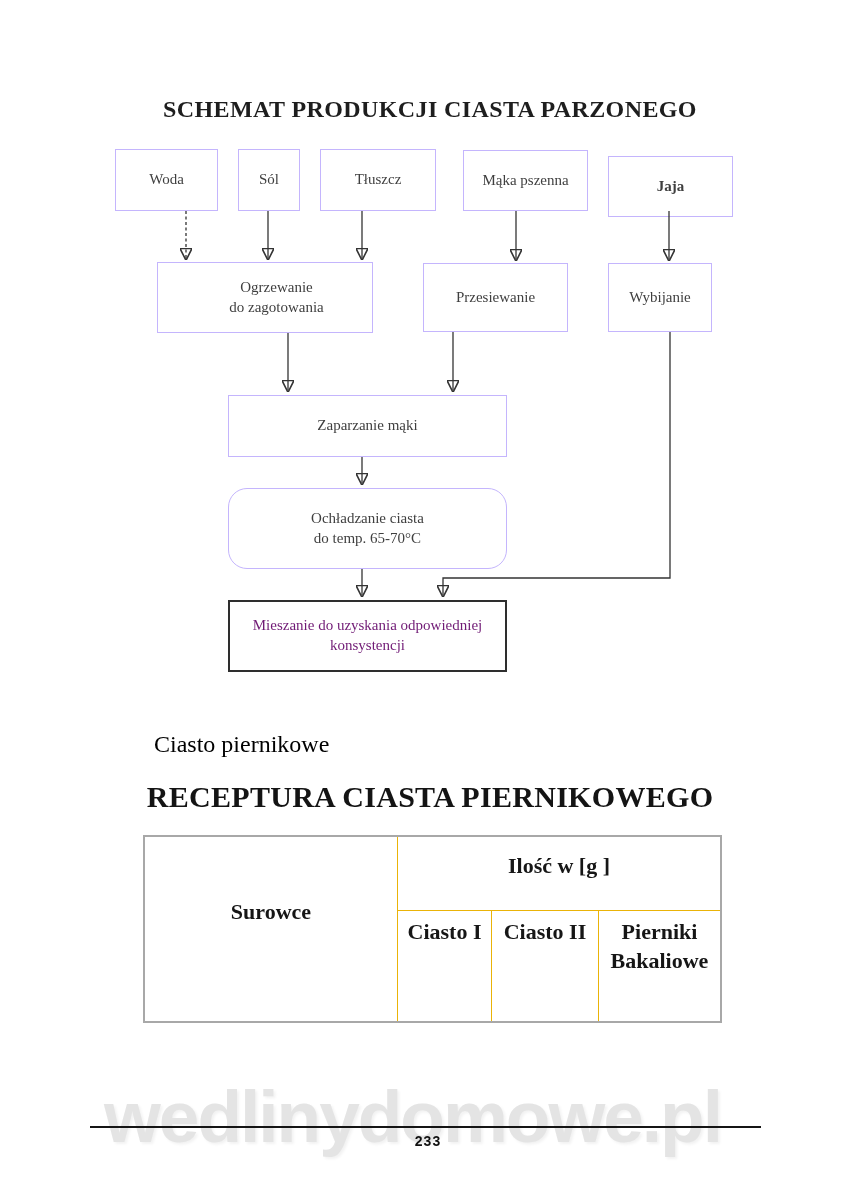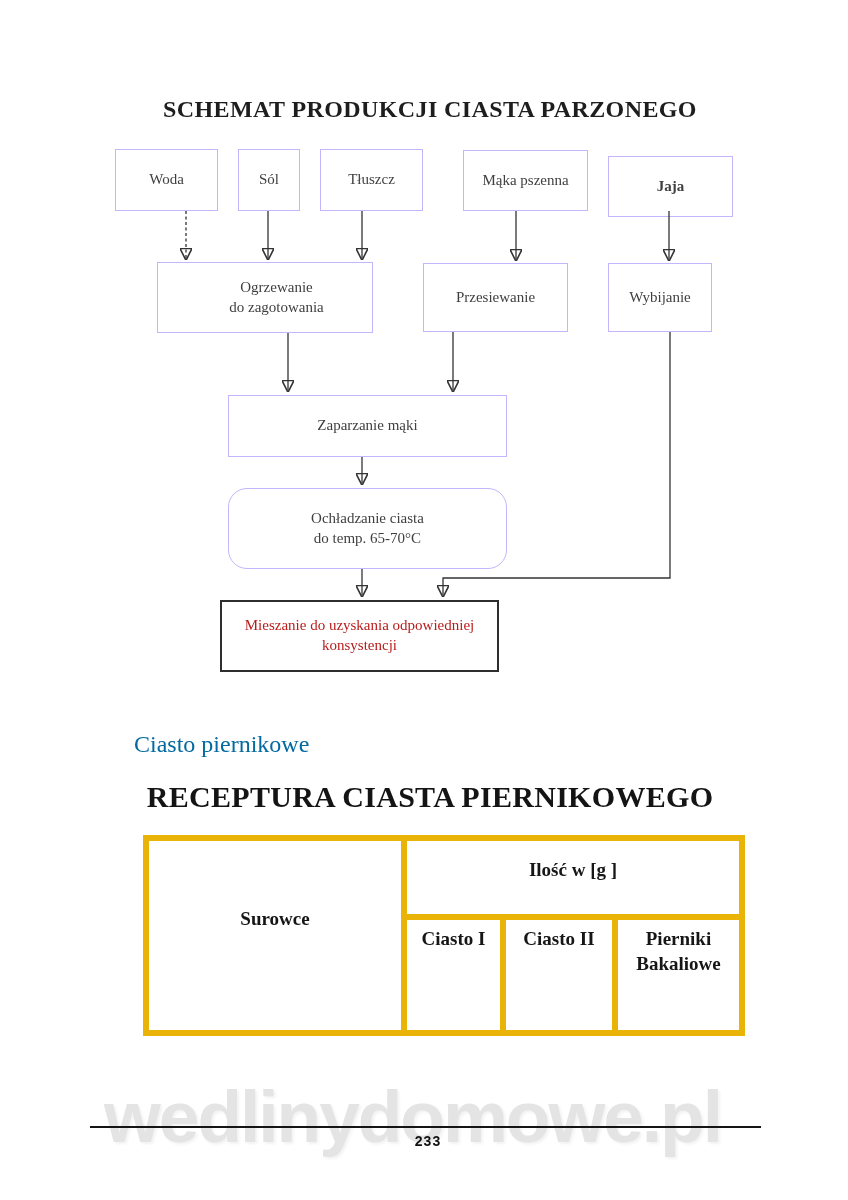--- a/index.html
+++ b/index.html
@@ -9,63 +9,63 @@
     font-family:"Liberation Serif", serif; color:#1c1c1c;
   }
 
   
   .flow-title {
     position:absolute; left:0; top:96px; width:860px;
     text-align:center; font-weight:bold; font-size:24px;
     letter-spacing:0.4px; color:#1e1e1e;
   }
   .section-heading {
-    position:absolute; left:134px; top:731px;
-    font-size:24px; color:#0369a1;
+    position:absolute; left:154px; top:731px;
+    font-size:24px; color:#000000;
   }
   .recipe-title {
     position:absolute; left:0; top:780px; width:860px;
     text-align:center; font-weight:bold; font-size:30px; color:#141414;
     letter-spacing:0.3px;
   }
 
   
   .fnode {
     position:absolute; box-sizing:border-box;
     border:1px solid #c4b5fd; background:#fff;
     display:flex; align-items:center; justify-content:center;
     text-align:center; font-size:15px; line-height:1.32; color:#3f3f3f;
     white-space:pre-line;
   }
   .n-woda        { left:115px; top:149px; width:103px; height:62px; }
   .n-sol         { left:238px; top:149px; width:62px;  height:62px; }
-  .n-tluszcz     { left:320px; top:149px; width:103px; height:62px; }
+  .n-tluszcz     { left:320px; top:149px; width:116px; height:62px; }
   .n-maka        { left:463px; top:150px; width:125px; height:61px; }
   .n-jaja        { left:608px; top:156px; width:125px; height:61px;font-weight:bold; }
   .n-ogrzewanie  { left:157px; top:262px; width:216px; height:71px;padding-left:23px; }
   .n-przesiewanie{ left:423px; top:263px; width:145px; height:69px; }
   .n-wybijanie   { left:608px; top:263px; width:104px; height:69px; }
   .n-zaparzanie  { left:228px; top:395px; width:279px; height:62px; }
   .n-ochladzanie { left:228px; top:488px; width:279px; height:81px;border-radius:19px; }
-  .n-mieszanie   { left:220px; top:600px; width:279px; height:72px;
-                   border:2px solid #2e2e2e; color:#b91c1c; }
+  .n-mieszanie   { left:228px; top:600px; width:279px; height:72px;
+                   border:2px solid #2e2e2e; color:#701a75; }
 
   .flow-arrows { position:absolute; left:0; top:0; pointer-events:none; }
   .flow-arrows path { stroke:#333; stroke-width:1.3; fill:none; }
   .dashed { stroke-dasharray:3 2.5; }
 
   
   .recipe-table {
     position:absolute; left:143px; top:835px;
     border-collapse:collapse; table-layout:fixed;
     font-family:"Liberation Serif", serif;
   }
   .recipe-table td {
-    border:6px solid #eab308; background:#fff;
-    font-weight:bold; font-size:19px; color:#161616;
+    border:1px solid #eab308; background:#fff;
+    font-weight:bold; font-size:22px; color:#161616;
     text-align:center; padding:0; white-space:pre-line;
   }
   .recipe-table { border:2px solid #a8a8a8; }
   td.cell-surowce { width:252px; vertical-align:middle; padding-bottom:34px; }
   td.cell-ilosc   { height:57px; vertical-align:middle; padding-bottom:16px; }
   td.cell-sub     { height:103px; vertical-align:top; padding-top:7px; line-height:1.3; }
   .w-c1 { width:93px; } .w-c2 { width:106px; } .w-c3 { width:121px; }
 
   
   .watermark {

